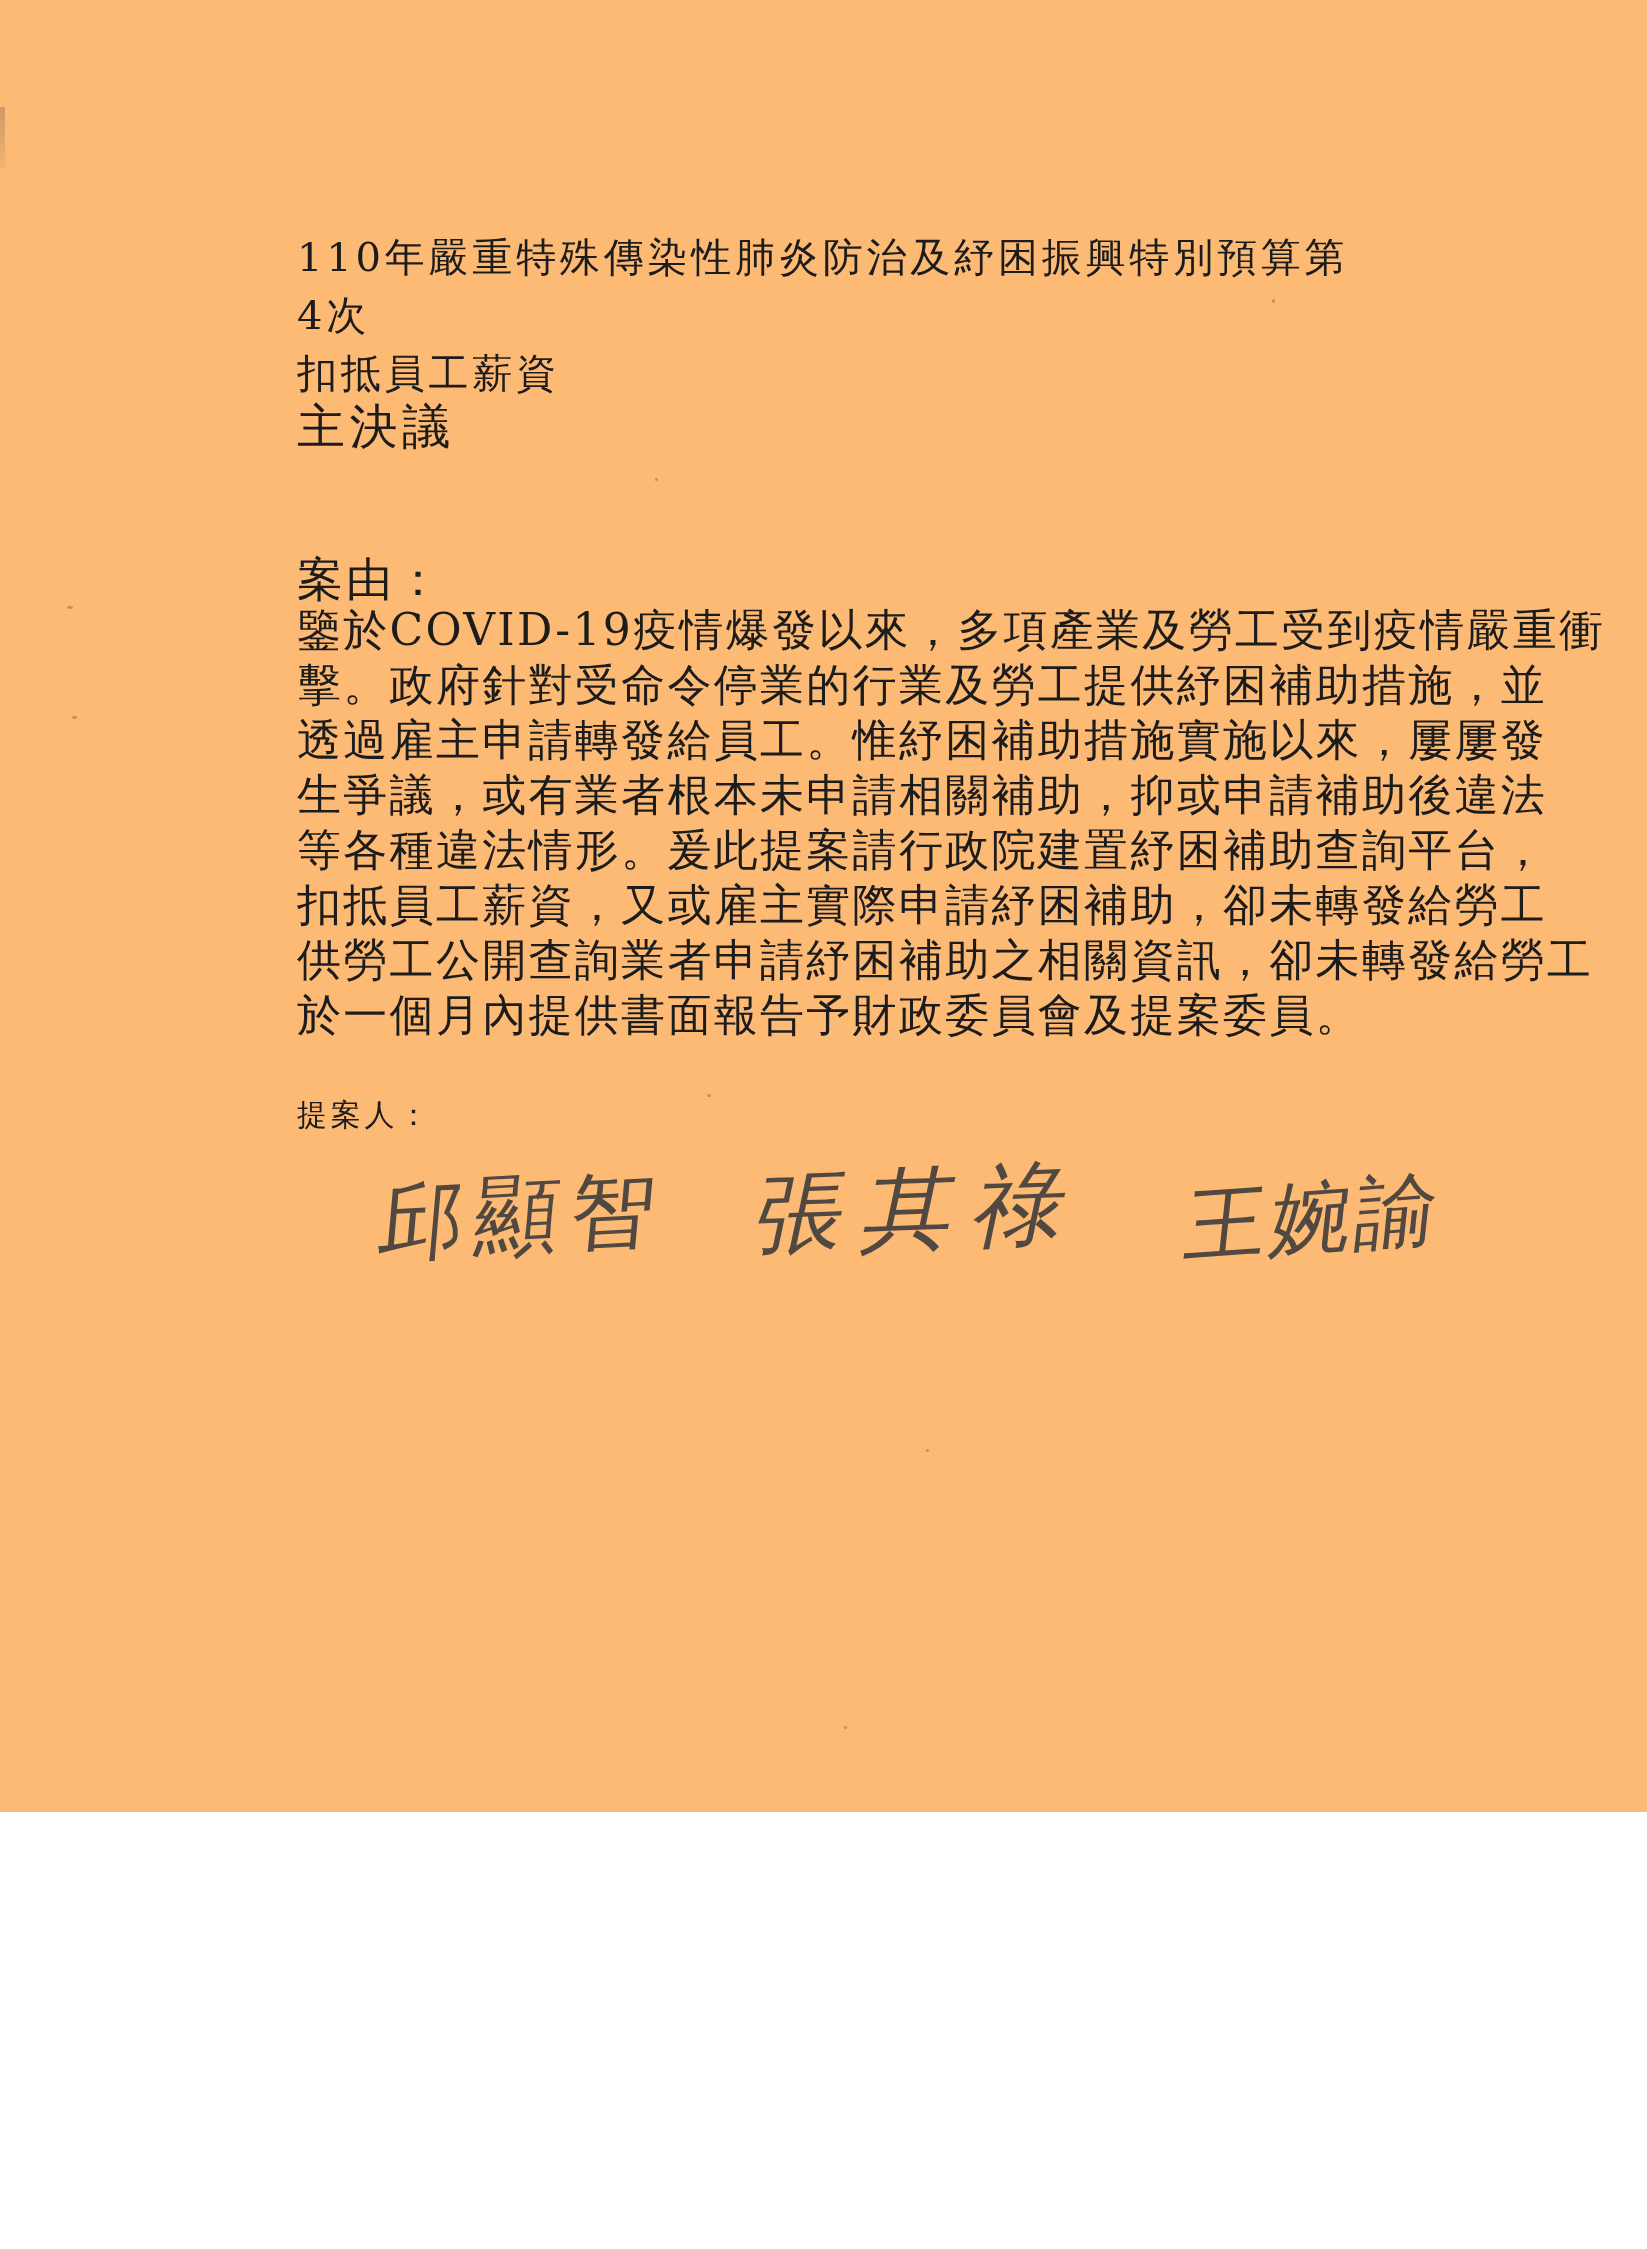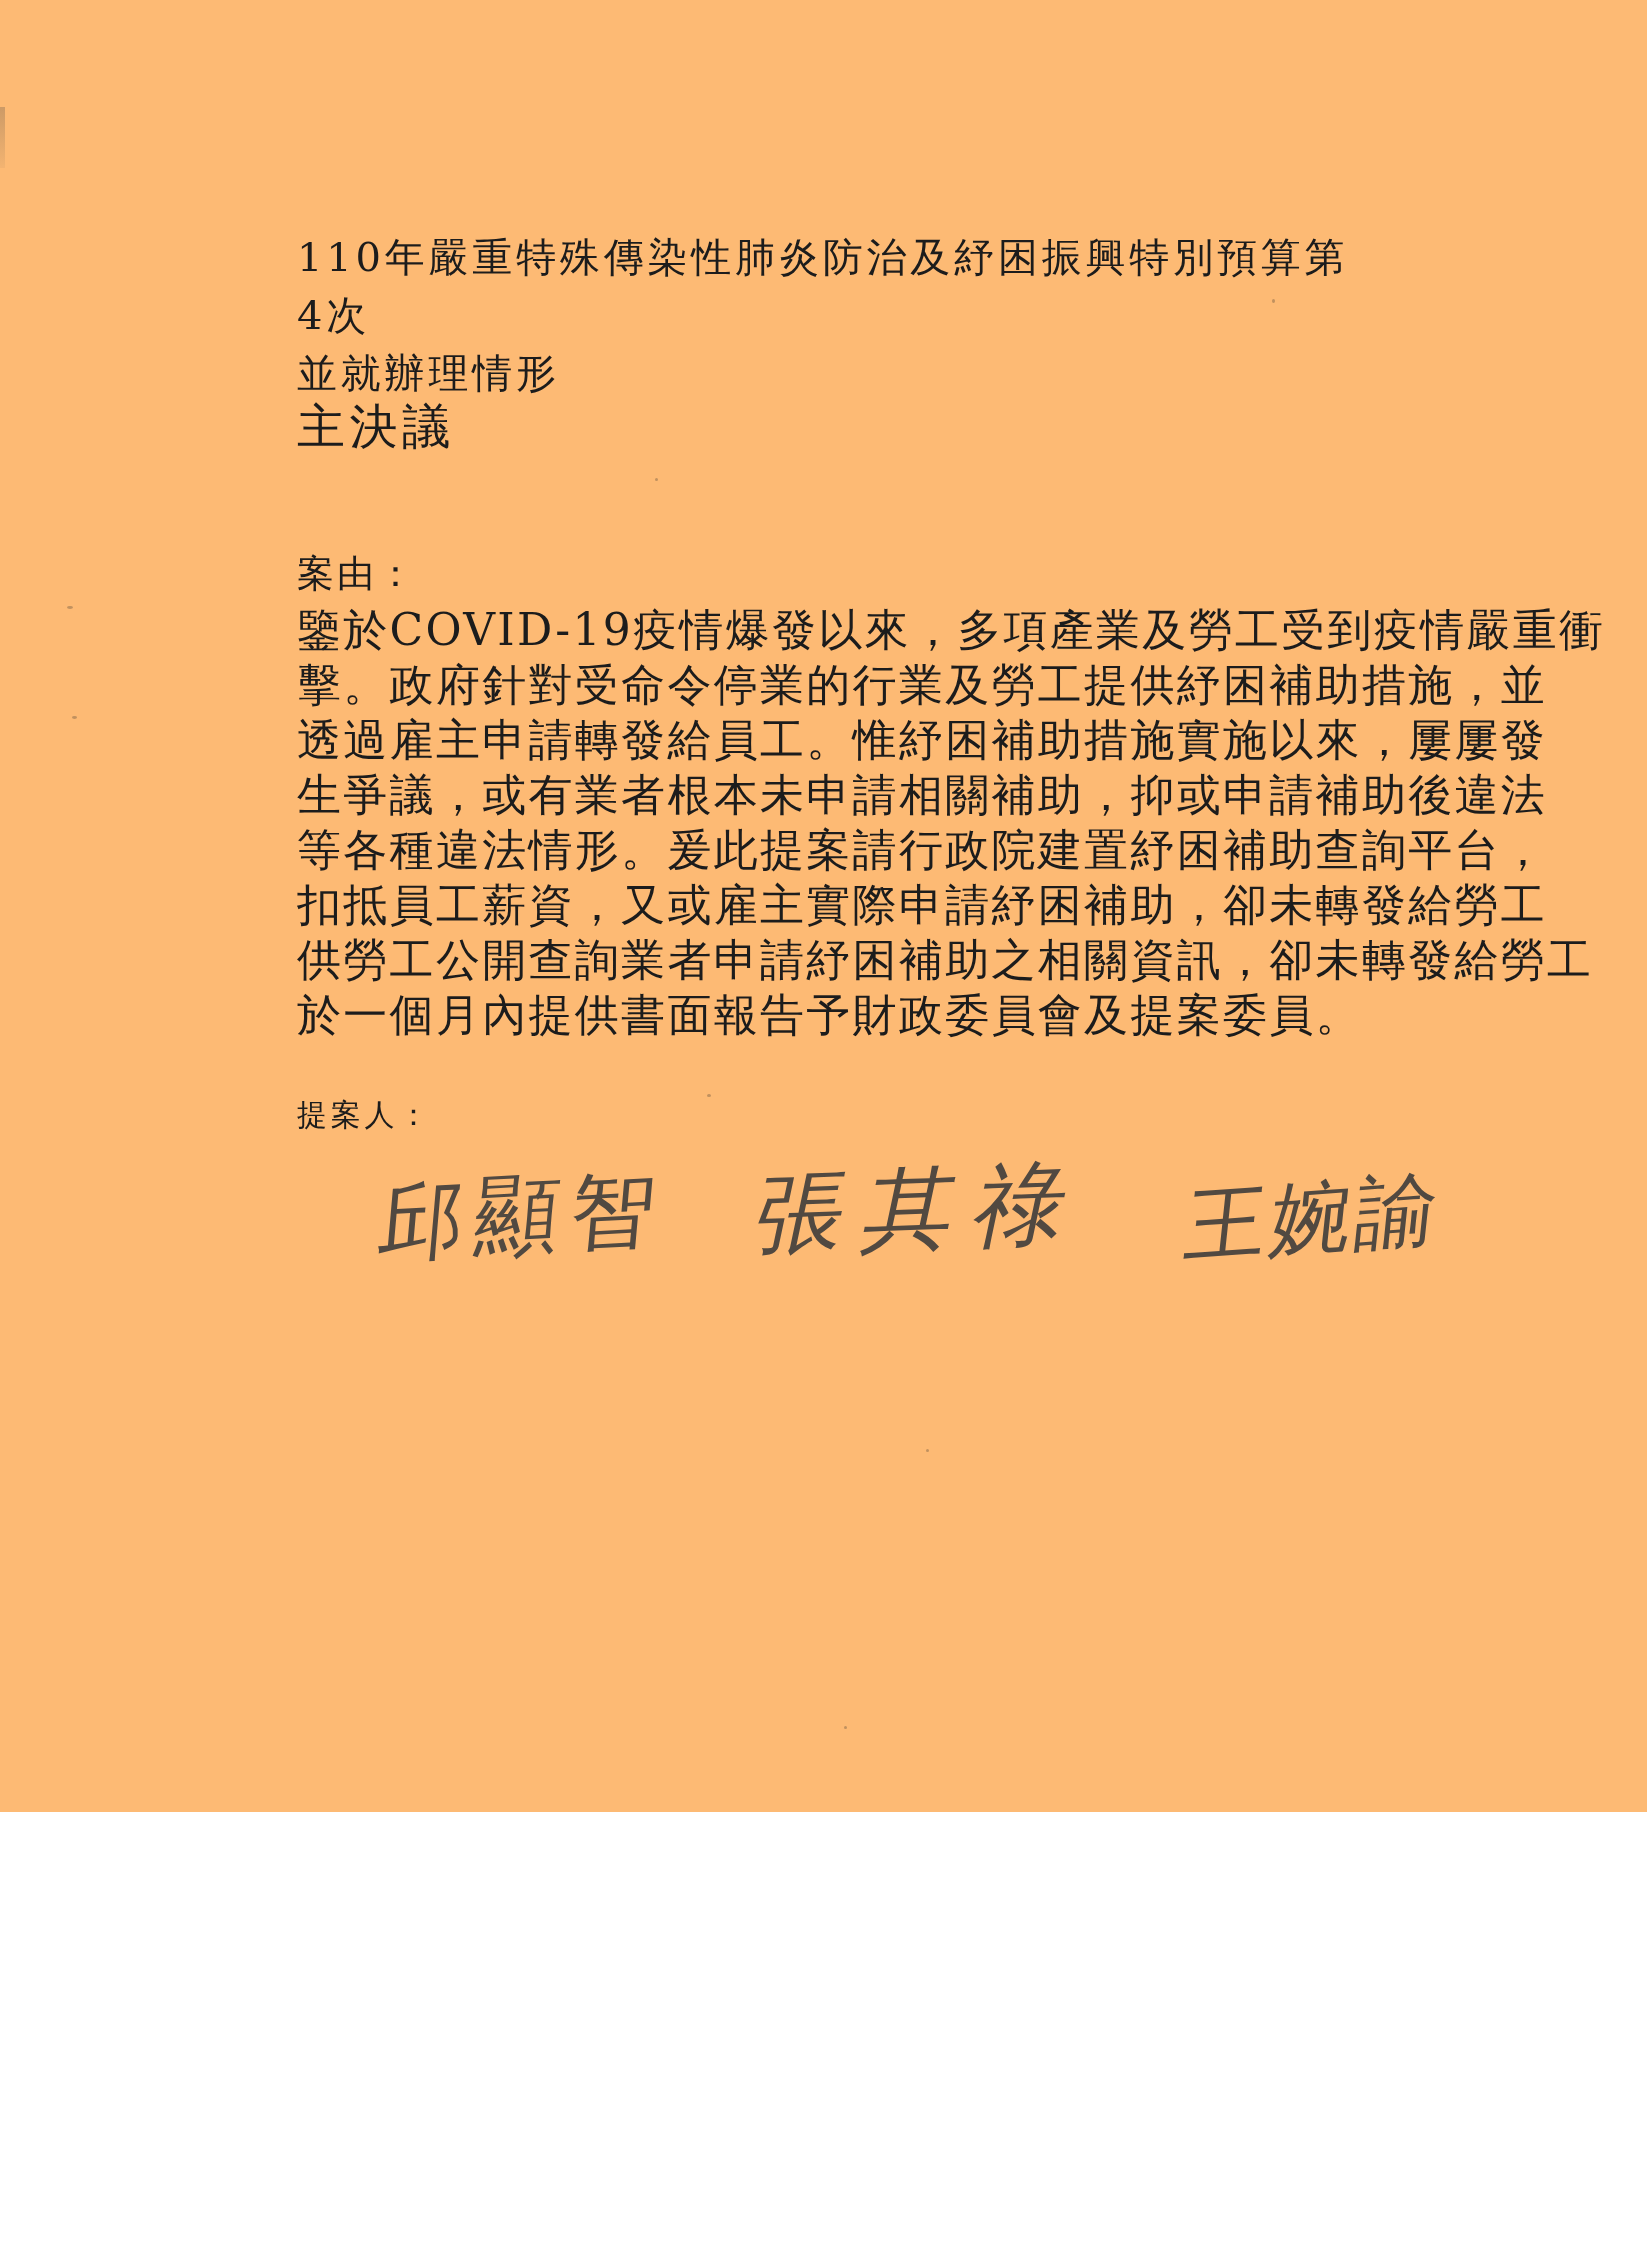--- a/index.html
+++ b/index.html
@@ -33,21 +33,21 @@
     left: 297px;
     top: 395px;
     font-size: 48px;
     letter-spacing: 4.6px;
     color: #1c1c1c;
   }
   .case-label {
     position: absolute;
     left: 297px;
     top: 549px;
-    font-size: 37px;
+    font-size: 46px;
     letter-spacing: 3px;
     color: #1c1c1c;
   }
   .body-paragraph {
     position: absolute;
     left: 297px;
     top: 602px;
     width: 1066px;
     font-size: 44px;
     line-height: 55px;
@@ -141,21 +141,21 @@
     background: linear-gradient(to bottom, rgba(60,60,60,0.25), rgba(60,60,60,0.05));
   }
 </style>
 </head>
 <body>
 
 <div class="page">
 
   <div class="doc-title">
     <div>110年嚴重特殊傳染性肺炎防治及紓困振興特別預算第4次</div>
-    <div>並就辦理情形</div>
+    <div>扣抵員工薪資</div>
   </div>
 
   <div class="section-heading">主決議</div>
 
   <div class="case-label">案由：</div>
 
   <div class="body-paragraph">
     <div class="body-line">鑒於COVID-19疫情爆發以來，多項產業及勞工受到疫情嚴重衝</div>
     <div class="body-line">擊。政府針對受命令停業的行業及勞工提供紓困補助措施，並</div>
     <div class="body-line">透過雇主申請轉發給員工。惟紓困補助措施實施以來，屢屢發</div>

